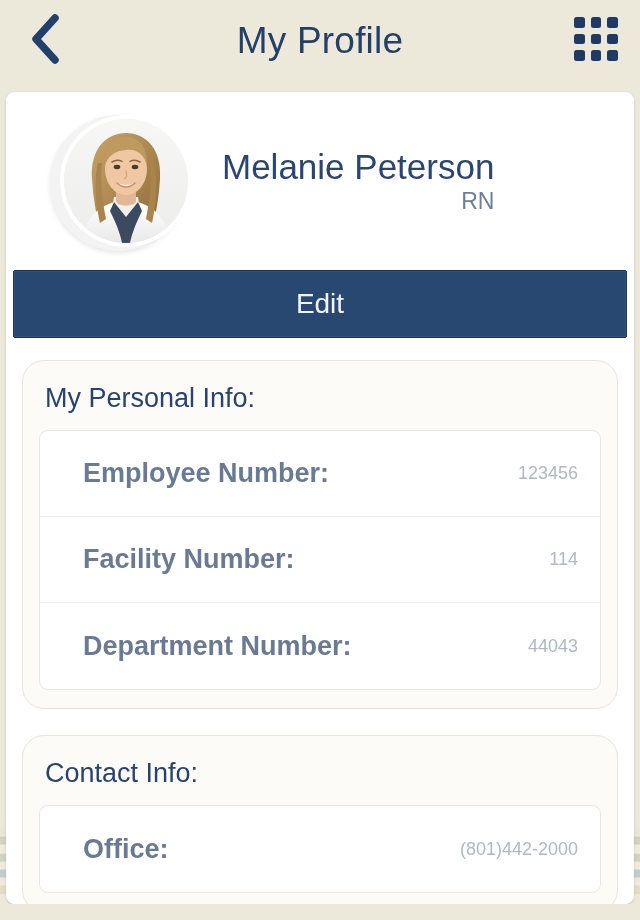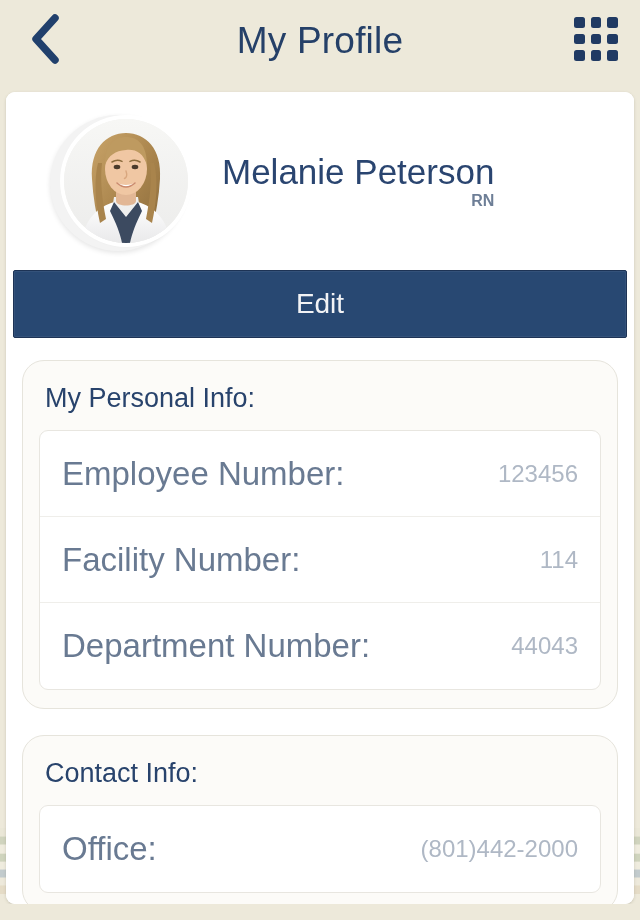--- a/index.html
+++ b/index.html
@@ -152,23 +152,23 @@
   }
   .profile-name {
     font-size: 35px;
     color: #2A4570;
     font-weight: 400;
     line-height: 1.15;
     white-space: nowrap;
   }
   .profile-role {
     margin-top: 0;
-    font-size: 16px;
+    font-size: 23px;
     color: #6D7E96;
-    font-weight: 700;
+    font-weight: 400;
   }
 
   
   .edit-wrap {
     padding: 0 7px;
     background: #fff;
   }
   .edit-btn {
     width: 100%;
     height: 68px;
@@ -214,26 +214,27 @@
     align-items: center;
     justify-content: space-between;
     height: 86px;
     padding: 0 22px;
     box-sizing: border-box;
     border-bottom: 1px solid #EFEEEA;
     cursor: default;
   }
   .row:last-child { border-bottom: none; }
   .row-label {
-    font-size: 33px;
+    font-size: 27px;
     color: #697A92;
-    font-weight: 400;
+    font-weight: 700;
+    margin-left: 21px;
   }
   .row-value {
-    font-size: 24px;
+    font-size: 18px;
     color: #AFB8C5;
     font-weight: 400;
   }
 
   .bottom-strip {
     position: absolute;
     left: 0; bottom: 0;
     width: 640px;
     height: 16px;
     background: #EDE9DA;

